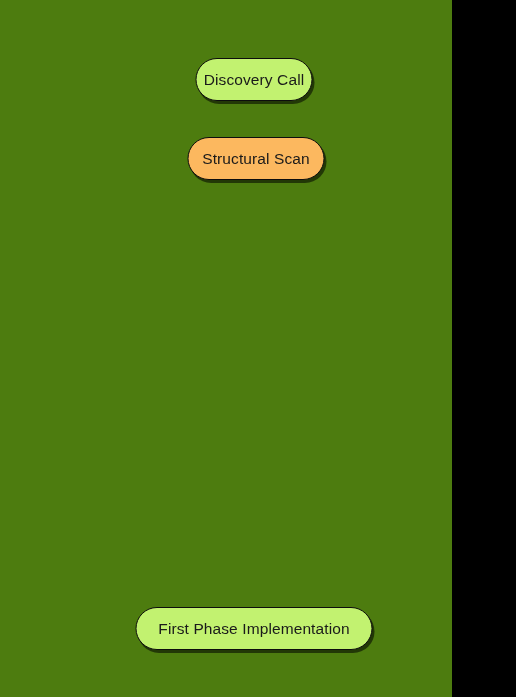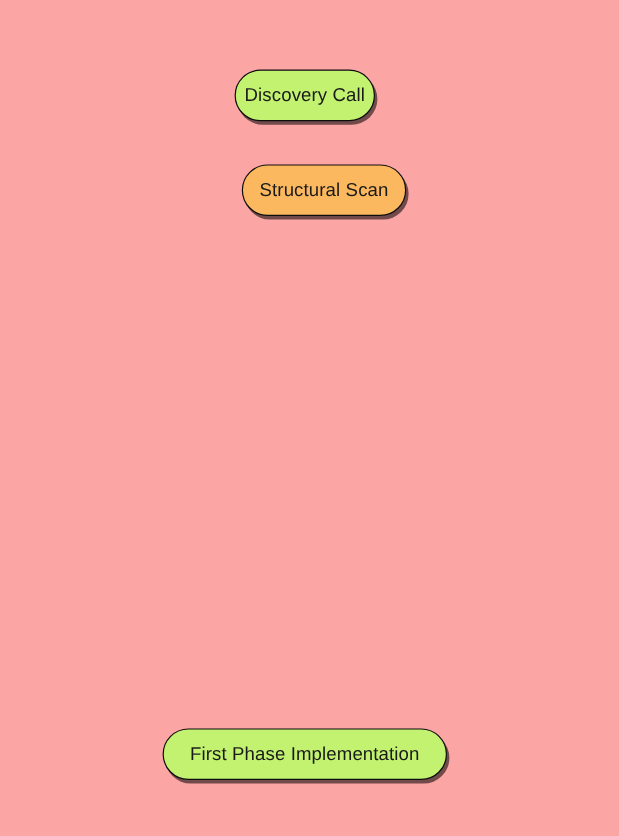--- a/index.html
+++ b/index.html
@@ -41,27 +41,27 @@
     line-height: 1;
     letter-spacing: 0.1px;
     color: #1a1a1a;
     padding: 0 2px;
     -webkit-font-smoothing: antialiased;
   }
 </style>
 </head>
 <body style="background: rgb(0, 0, 0);">
 
-<div id="canvas" style="width: 516px; height: 697px; background: #fca5a5;">
+<div id="canvas" style="width: 452px; height: 697px; background: #4d7c0f;">
 
   <div class="flow-node" id="node-0" style="left: 254px; top: 58px; width: 117px; height: 43px; border-radius: 21.5px; background: rgb(194, 242, 112); border-color: rgb(13, 13, 13);">
     <span class="node-label" style="color: rgb(26, 26, 26);">Discovery Call</span>
   </div>
 
-  <div class="flow-node" id="node-1" style="left: 270px; top: 137px; width: 137px; height: 43px; border-radius: 21.5px; background: rgb(252, 184, 95); border-color: rgb(13, 13, 13);">
+  <div class="flow-node" id="node-1" style="left: 256px; top: 137px; width: 137px; height: 43px; border-radius: 21.5px; background: rgb(252, 184, 95); border-color: rgb(13, 13, 13);">
     <span class="node-label" style="color: rgb(26, 26, 26);">Structural Scan</span>
   </div>
 
 
   <div class="flow-node" id="node-3" style="left: 254px; top: 607px; width: 237px; height: 43px; border-radius: 21.5px; background: rgb(194, 242, 112); border-color: rgb(13, 13, 13);">
     <span class="node-label" style="color: rgb(26, 26, 26); text-align: center;">First Phase Implementation</span>
   </div>
 
 </div>
 

